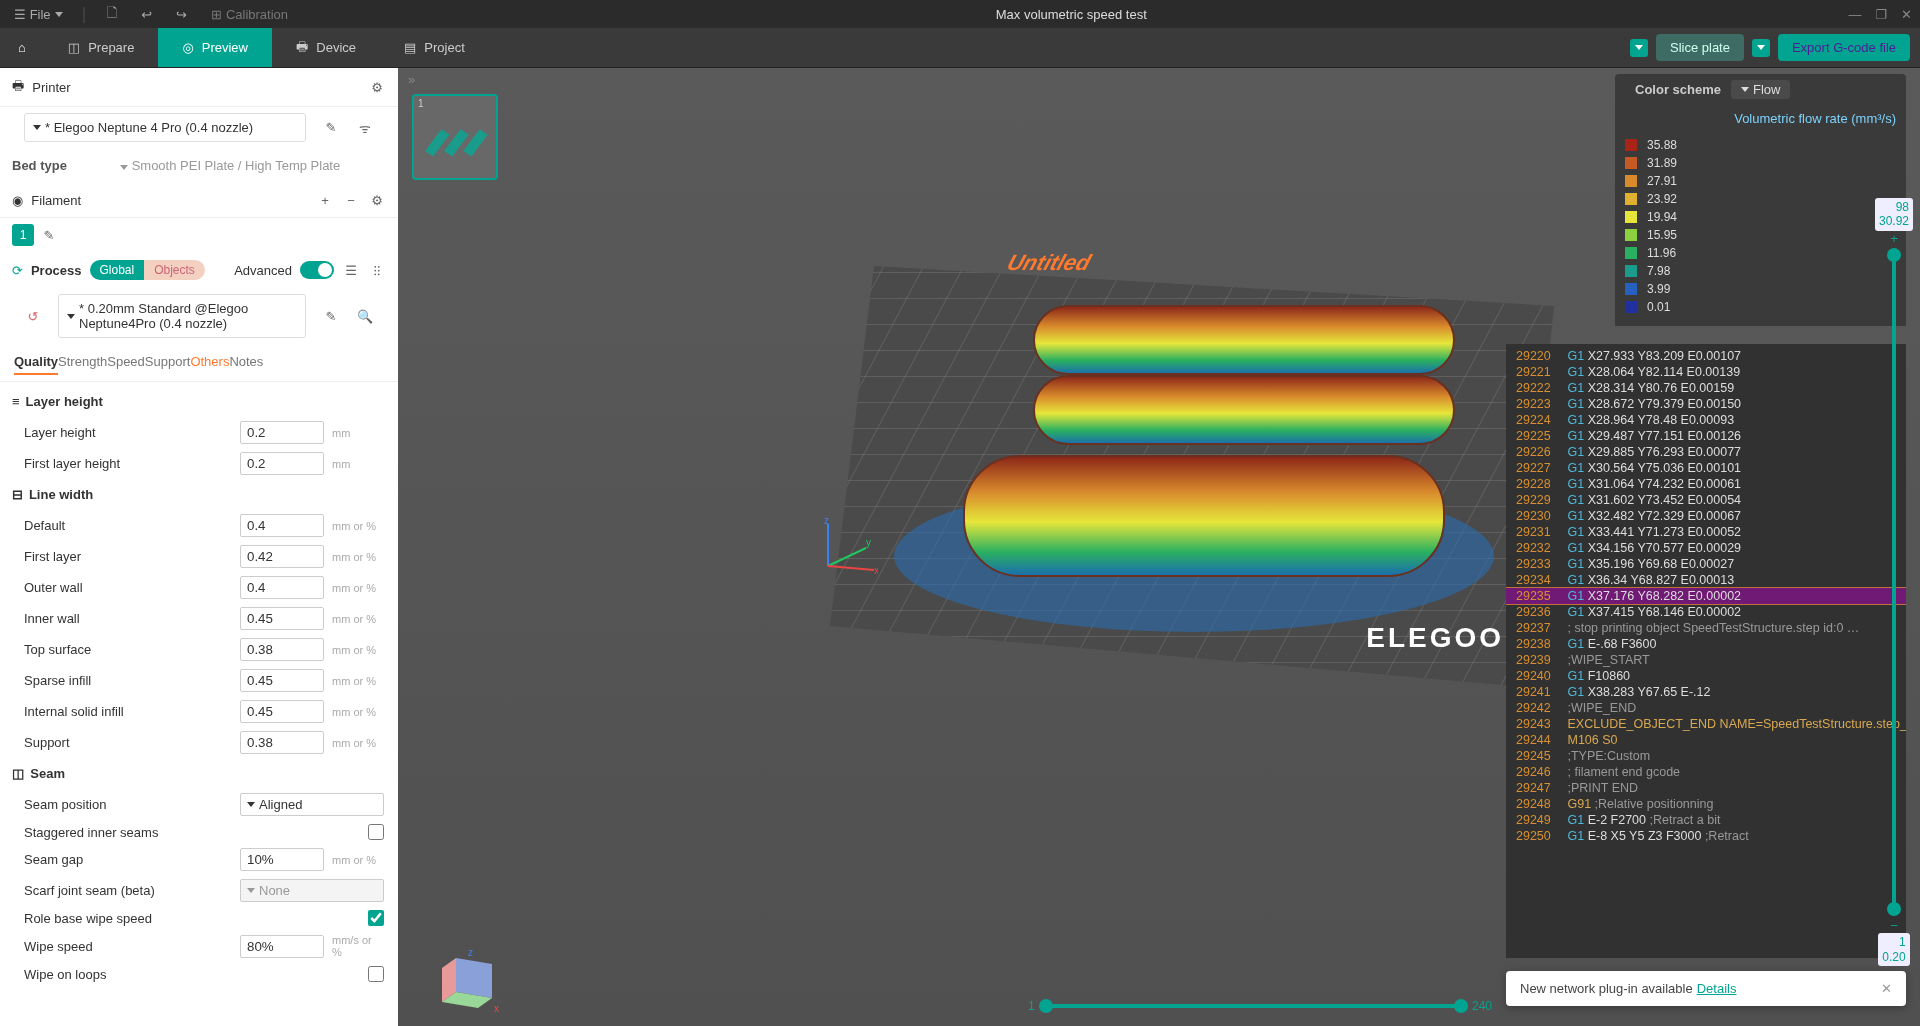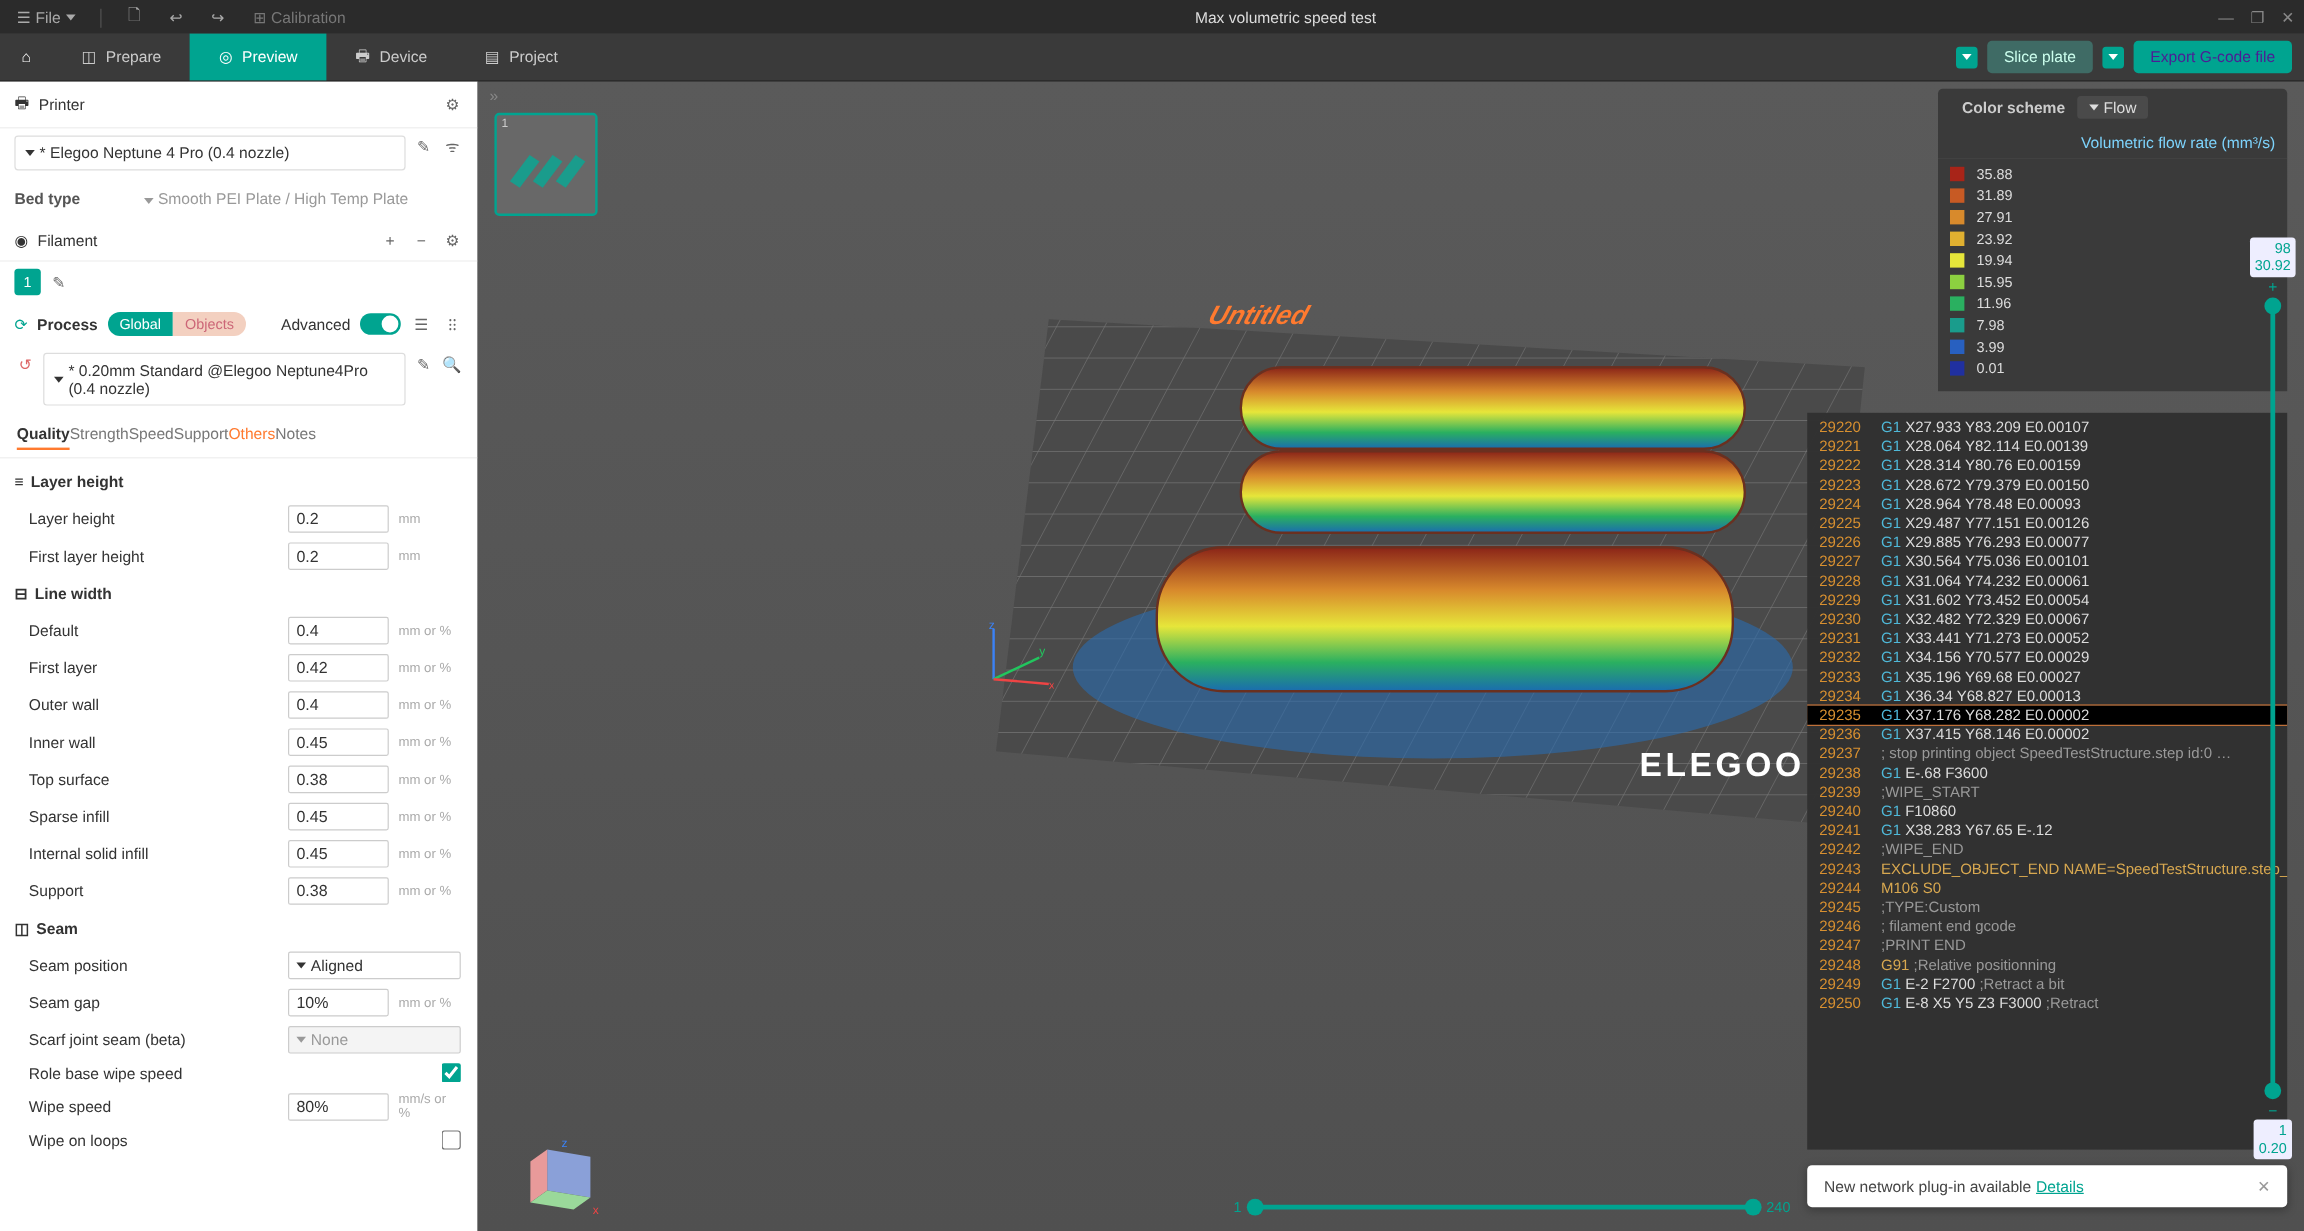--- a/index.html
+++ b/index.html
@@ -15,21 +15,21 @@
 .mainnav .navitem.active { background:#00a490; color:#fff; }
 .mainnav .navright { margin-left:auto; display:flex; align-items:center; padding:0 10px; gap:8px; }
 .pillbtn { background:#00a490; color:#4c1d95; padding:6px 14px; border-radius:4px; display:flex; align-items:center; gap:6px; cursor:pointer; }
 .pillbtn.disabled { background:#3f6b65; color:#cfe; }
 .chev { width:18px; height:18px; background:#00a490; border-radius:3px; display:flex; align-items:center; justify-content:center; }
 .content { display:flex; height:calc(100% - 68px); }
 .leftpanel { width:398px; background:#fff; display:flex; flex-direction:column; overflow:hidden; }
 .sect-hdr { display:flex; align-items:center; padding:8px 12px; border-bottom:1px solid #eee; color:#333; gap:8px; }
 .sect-hdr .grow { flex:1; font-weight:500; }
 .iconbtn { width:18px; height:18px; display:inline-flex; align-items:center; justify-content:center; color:#666; cursor:pointer; }
-.selrow { display:flex; padding:6px 12px; gap:6px; color:#333; }
+.selrow { display:flex; align-items:center; padding:6px 24px; gap:16px; color:#333; }
 .selrow .sel { flex:1; border:1px solid #ddd; padding:6px 8px; border-radius:3px; display:flex; align-items:center; gap:4px; }
 .subrow { display:flex; align-items:center; padding:6px 12px; gap:10px; color:#555; }
 .subrow .lbl { width:90px; font-weight:600; }
 .subrow .sel2 { flex:1; color:#999; padding:4px 8px; }
 .filrow { display:flex; align-items:center; padding:6px 12px; gap:6px; }
 .filrow .swatch { width:22px; height:22px; background:#00a490; color:#fff; display:flex; align-items:center; justify-content:center; border-radius:3px; font-size:12px; }
 .filrow .sel { flex:1; border:1px solid #ddd; padding:6px 8px; border-radius:3px; color:#444; display:flex; align-items:center; gap:4px;}
 .procrow { display:flex; align-items:center; padding:8px 12px; gap:8px; color:#333; }
 .pilltoggle { display:flex; border-radius:12px; overflow:hidden; font-size:12px; }
 .pilltoggle span { padding:3px 10px; }
@@ -69,21 +69,21 @@
 .legend { background:#3a3a3a; padding:4px 10px 10px; }
 .lrow { display:flex; align-items:center; gap:10px; padding:2px 0; font-size:12px; color:#ddd;}
 .lrow .sw { width:12px; height:12px; }
 .gcode { position:absolute; right:14px; top:276px; width:400px; bottom:68px; background:rgba(48,48,48,.96); font-family:Consolas,monospace; font-size:12.5px; overflow:hidden; padding:4px 0; }
 .gline { padding:1px 10px; white-space:nowrap; color:#ccc; }
 .gline .ln { color:#d89030; display:inline-block; width:48px; }
 .gline .cmd { color:#4fb8d8; }
 .gline .mv { color:#ddd; }
 .gline .cm { color:#999; }
 .gline .ex { color:#d8a850; }
-.gline.hl { background:#000000; outline:1px solid #c07038; }
+.gline.hl { background:#701a75; outline:1px solid #c07038; }
 .notif { position:absolute; right:14px; bottom:20px; width:400px; background:#fff; color:#444; padding:10px 14px; border-radius:4px; display:flex; align-items:center; font-size:13px; box-shadow:0 2px 8px rgba(0,0,0,.3);}
 .notif a { color:#00a490; text-decoration:underline; margin-left:4px;}
 .notif .x { margin-left:auto; color:#999; cursor:pointer; }
 .vslider { position:absolute; right:4px; top:130px; bottom:60px; width:44px; display:flex; flex-direction:column; align-items:center; }
 .vslider .vbox { background:#eef; color:#00a490; font-size:12px; padding:2px 4px; border-radius:3px; text-align:right; line-height:1.2;}
 .vslider .vtrack { flex:1; width:4px; background:#00a490; margin:6px 0; border-radius:2px; position:relative;}
 .vslider .vdot { width:14px; height:14px; background:#00a490; border-radius:50%; position:absolute; left:-5px; }
 .caret { display:inline-block; width:0; height:0; border-left:4px solid transparent; border-right:4px solid transparent; border-top:5px solid currentColor;}
 .caretup { border-top:none; border-bottom:5px solid currentColor;}
 </style>
@@ -280,20 +280,24 @@
       <div class="group-hdr">
           <span>◫</span>
           <span>Seam</span>
         </div>
       <div class="param">
           <span class="plabel">Seam position</span>
         <div class="pinput" style="display:flex;align-items:center;gap:4px;width:144px">
             <span class="caret"></span>
             <span>Aligned</span>
           </div>
+        </div>
+      <div class="param">
+          <span class="plabel">Staggered inner seams</span>
+          <input type="checkbox" style="">
         </div>
       <div id="p-sg" class="param">
           <span class="plabel">Seam gap</span>
   <input class="pinput" value="10%" style="">
   <span class="punit">mm or %</span>
         </div>
       <div class="param">
           <span class="plabel">Scarf joint seam (beta)</span>
         <div class="pinput" style="display:flex;align-items:center;gap:4px;width:144px;background:#f4f4f4;color:#999">
             <span class="caret"></span>

